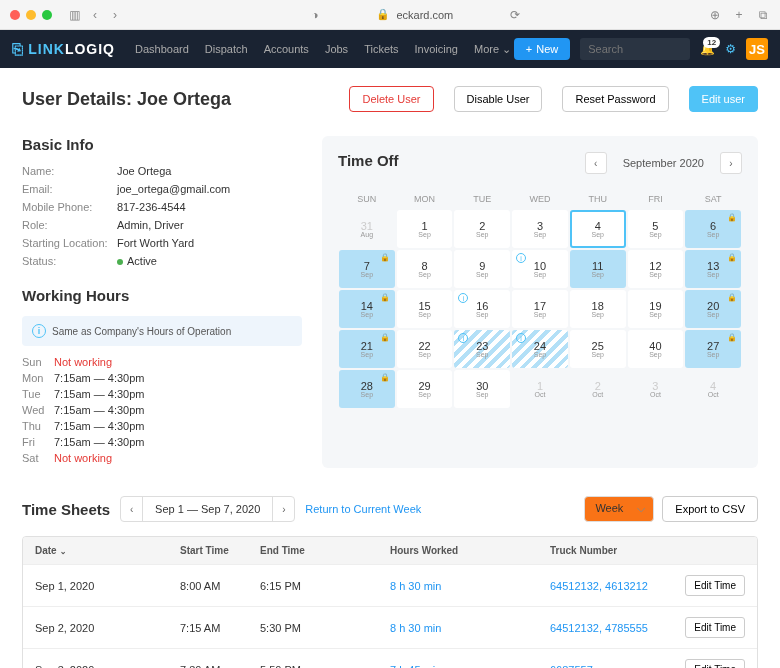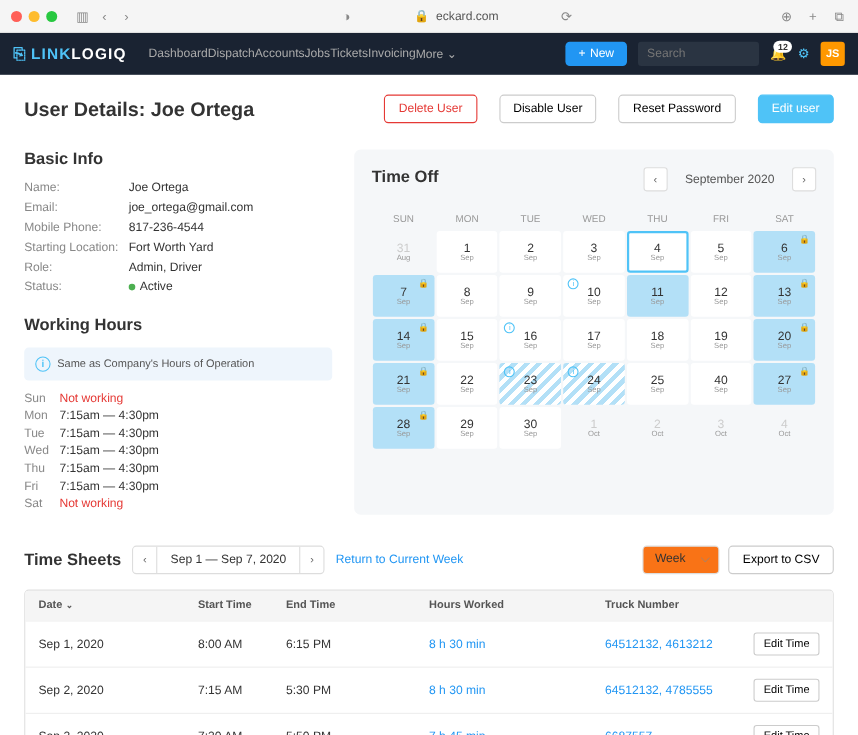--- a/index.html
+++ b/index.html
@@ -7,29 +7,29 @@
 .browser-chrome{height:30px;background:#f5f5f5;border-bottom:1px solid #e0e0e0;display:flex;align-items:center;padding:0 10px;gap:6px}
 .traffic{display:flex;gap:6px;margin-right:10px}
 .dot{width:10px;height:10px;border-radius:50%}
 .dot.r{background:#ff5f57}.dot.y{background:#febc2e}.dot.g{background:#28c840}
 .chrome-icon{width:14px;height:14px;display:flex;align-items:center;justify-content:center;color:#888}
 .url-bar{flex:1;display:flex;align-items:center;justify-content:center;gap:6px;color:#555;font-size:11px}
 .chrome-right{display:flex;gap:10px;color:#888}
 .top-bar{height:38px;background:#1a2332;display:flex;align-items:center;padding:0 12px;color:#ccc}
 .logo{display:flex;align-items:center;font-size:14px;font-weight:600;color:#4fc3f7;letter-spacing:1px;margin-right:20px}
 .logo .b{color:#fff}
-.nav-items{display:flex;font-size:11px;color:#aaa}
+.nav-items{display:flex;gap:16px;font-size:11px;color:#aaa}
 .nav-item{cursor:pointer}
 .nav-right{margin-left:auto;display:flex;align-items:center;gap:10px}
 .new-btn{background:#2196f3;color:#fff;padding:5px 12px;border-radius:4px;font-size:11px;cursor:pointer;display:flex;align-items:center;gap:4px}
 .search-box{background:#2a3442;border:none;padding:5px 8px;width:110px;border-radius:3px;color:#ccc;font-size:11px}
 .bell{position:relative;color:#4fc3f7}
 .badge{position:absolute;top:-5px;right:-5px;background:#fff;color:#333;border-radius:8px;font-size:8px;padding:1px 4px;font-weight:bold}
 .gear{color:#4fc3f7}
-.avatar{width:22px;height:22px;background:#ff9800;border-radius:3px;display:flex;align-items:center;justify-content:center;color:#fff;font-size:10px;font-weight:bold}
+.avatar{width:22px;height:22px;background:#ff9800;border-radius:3px;display:flex;align-items:center;justify-content:center;color:#fff;font-size:13px;font-weight:bold}
 .page{padding:18px 22px}
 .header-row{display:flex;align-items:center;margin-bottom:24px}
 .page-title{font-size:18px;font-weight:bold}
 .header-actions{margin-left:auto;display:flex;gap:20px}
 .btn{padding:6px 12px;border:1px solid #ccc;border-radius:4px;font-size:11px;background:#fff;cursor:pointer}
 .btn.danger{color:#e53935;border-color:#e53935}
 .btn.primary{background:#4fc3f7;border-color:#4fc3f7;color:#fff}
 .two-col{display:flex;gap:20px}
 .left-col{width:280px}
 .right-col{flex:1;background:#f5f7f9;border-radius:6px;padding:16px}
@@ -158,26 +158,26 @@
           </div>
           <div class="info-row">
             <div class="info-label">Email:</div>
             <div class="info-val">joe_ortega@gmail.com</div>
           </div>
           <div class="info-row">
             <div class="info-label">Mobile Phone:</div>
             <div class="info-val">817-236-4544</div>
           </div>
           <div class="info-row">
+            <div class="info-label">Role:</div>
+            <div class="info-val">Admin, Driver</div>
+          </div>
+          <div class="info-row">
             <div class="info-label">Starting Location:</div>
             <div class="info-val">Fort Worth Yard</div>
-          </div>
-          <div class="info-row">
-            <div class="info-label">Role:</div>
-            <div class="info-val">Admin, Driver</div>
           </div>
           <div class="info-row">
             <div class="info-label">Status:</div>
             <div class="info-val"><span class="status-dot"></span>Active</div>
           </div>
         </div>
 
       <div class="section-title" style="margin-top:20px">Working Hours</div>
       <div class="note-box">
         <div class="info-icon">i</div>

